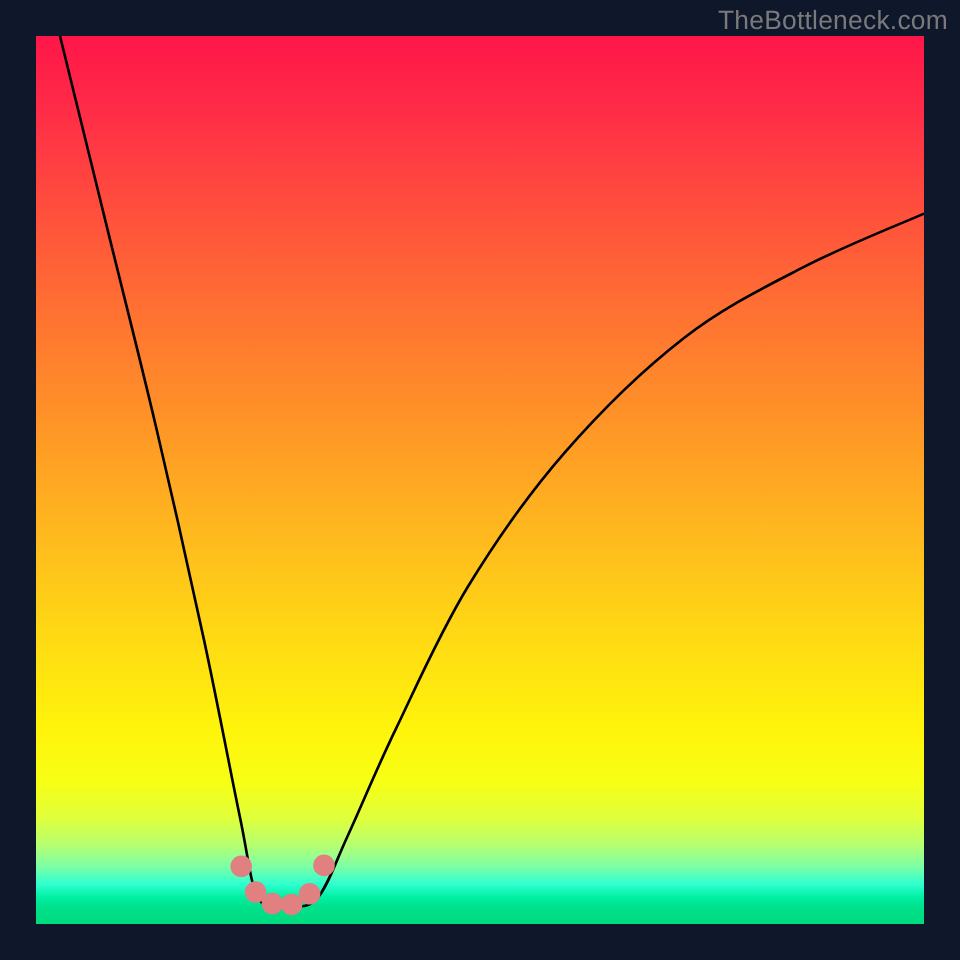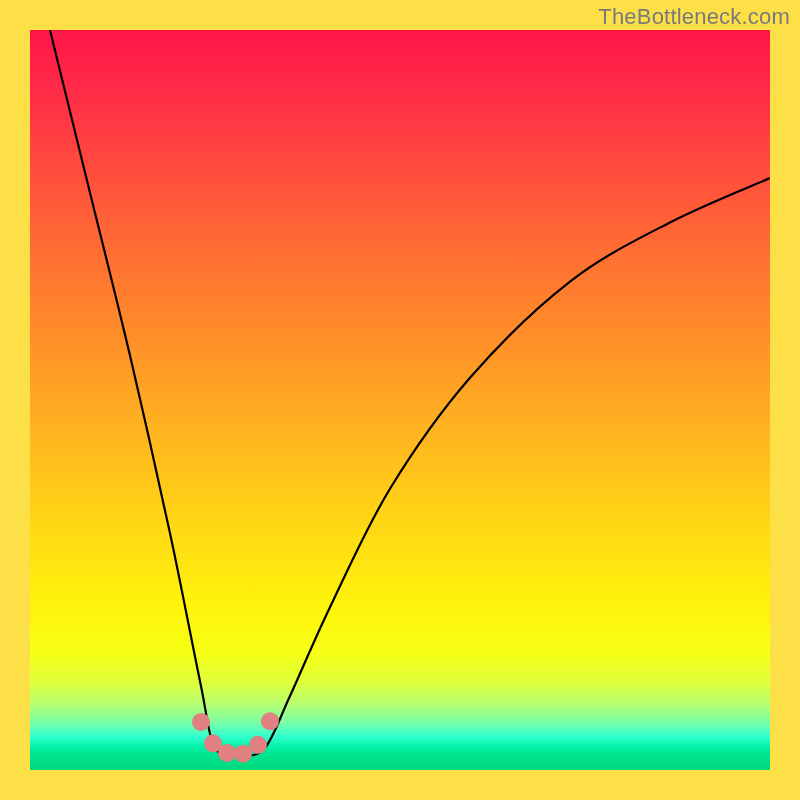--- a/index.html
+++ b/index.html
@@ -8,21 +8,21 @@
     width: 800px;
     height: 800px;
     background: #000;
     overflow: hidden;
     font-family: Arial, Helvetica, sans-serif;
   }
   .outer {
     position: relative;
     width: 800px;
     height: 800px;
-    background: #fde047;
+    background: #0f172a;
   }
   .watermark {
     position: absolute;
     top: 4px;
     right: 10px;
     color: #7a7a7a;
     font-size: 22px;
     font-weight: 400;
     letter-spacing: 0.2px;
     z-index: 50;

